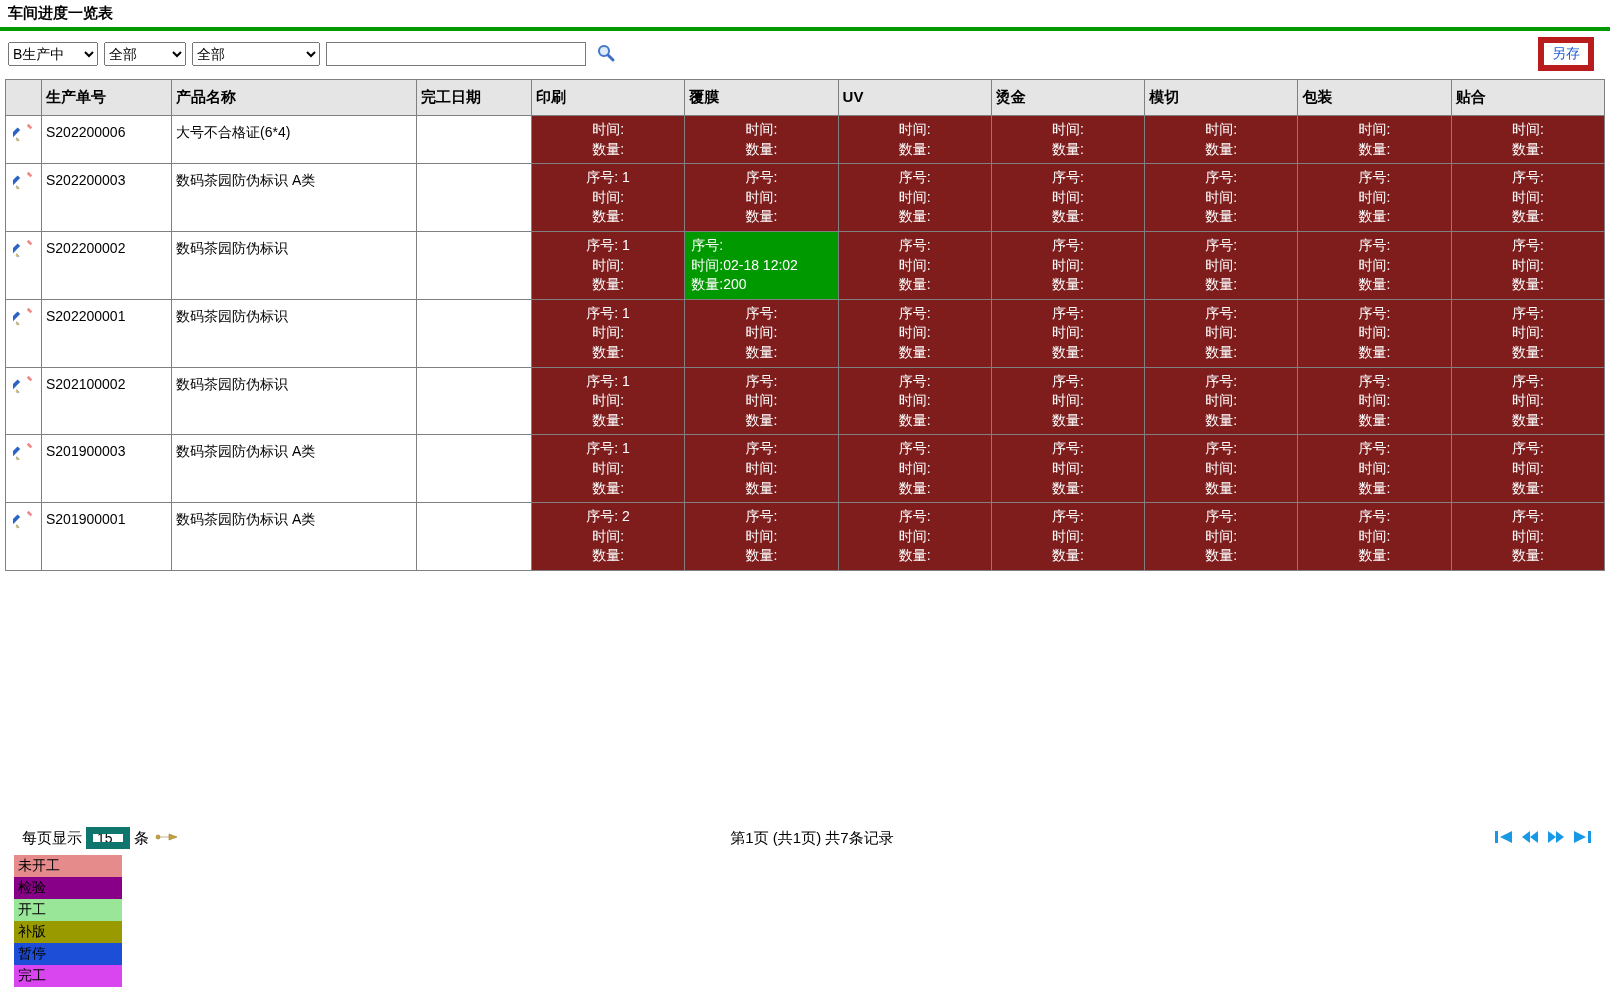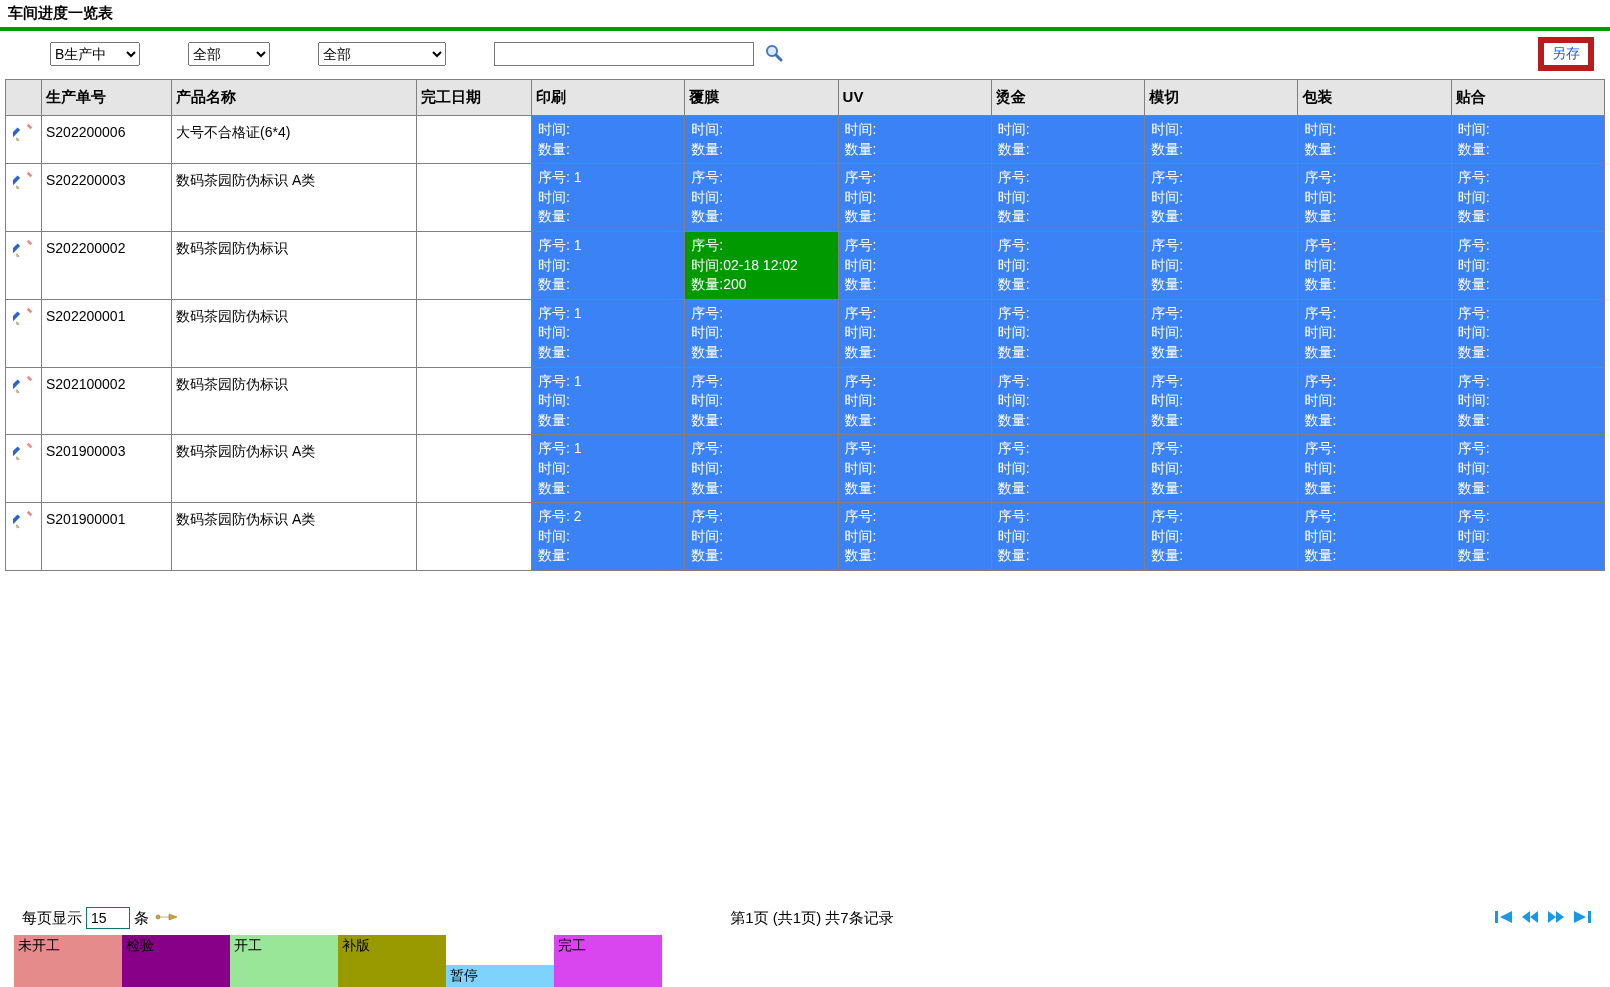--- a/index.html
+++ b/index.html
@@ -22,21 +22,20 @@
     margin: 0;
   }
   .filter-bar {
     display: flex;
     align-items: center;
     padding: 6px 8px 8px 8px;
   }
   .filter-bar select, .filter-bar input[type="text"] {
     font-size: 14px;
     margin-right: 6px;
-    margin-left: 42px;
   }
   .filter-bar select {
     height: 24px;
   }
   .filter-bar .sel1 { width: 90px; }
   .filter-bar .sel2 { width: 82px; }
   .filter-bar .sel3 { width: 128px; }
   .filter-bar .search-input {
     width: 260px;
     height: 24px;
@@ -92,21 +91,21 @@
     padding: 8px 4px;
     vertical-align: middle;
     background: #fff;
   }
   td.stage {
     color: #fff;
     padding: 4px 6px;
     line-height: 1.4;
     white-space: pre-line;
   }
-  .bg-red { background: #3b82f6; }
+  .bg-red { background: #7f1d1d; text-align: center; }
   .bg-green { background: #009900; }
 
   .pencil-svg { width: 22px; height: 22px; }
 
   .footer-bar {
     position: fixed;
     bottom: 0;
     left: 14px;
     right: 0;
     background: #fff;
@@ -117,50 +116,51 @@
     padding: 6px 8px;
     font-size: 15px;
   }
   .pager-row .per-page-input {
     width: 44px;
     height: 22px;
     font-size: 14px;
     margin: 0 4px;
     text-align: left;
     padding: 0 4px;
-    border: 1px solid #0f766e;
+    border: 7px solid #0f766e;
   }
   .hand-icon { margin-left: 6px; }
   .pager-center {
     position: absolute;
     left: 50%;
     transform: translateX(-50%);
   }
   .pager-right {
     margin-left: auto;
     display: flex;
     gap: 6px;
     margin-right: 10px;
   }
   .nav-btn { cursor: pointer; }
 
   .legend-row {
     display: flex;
     font-size: 14px;
+    flex-direction: column;
   }
   .legend-item {
     width: 108px;
     padding: 2px 4px;
     color: #000;
   }
   .lg-red   { background: #e58b8b; }
   .lg-purple{ background: #880088; color:#000; }
   .lg-lgrn  { background: #99e699; }
   .lg-olive { background: #999900; }
-  .lg-gray  { background: #7dd3fc; margin-top: 30px; }
+  .lg-gray  { background: #1d4ed8; }
   .lg-green { background: #d946ef; color:#000; }
 </style>
 </head>
 <body>
 
 <div class="page-title">车间进度一览表</div>
 <div class="title-underline"></div>
 
 <div class="filter-bar">
   <select class="sel1" id="sel-status"><option>B生产中</option></select>

